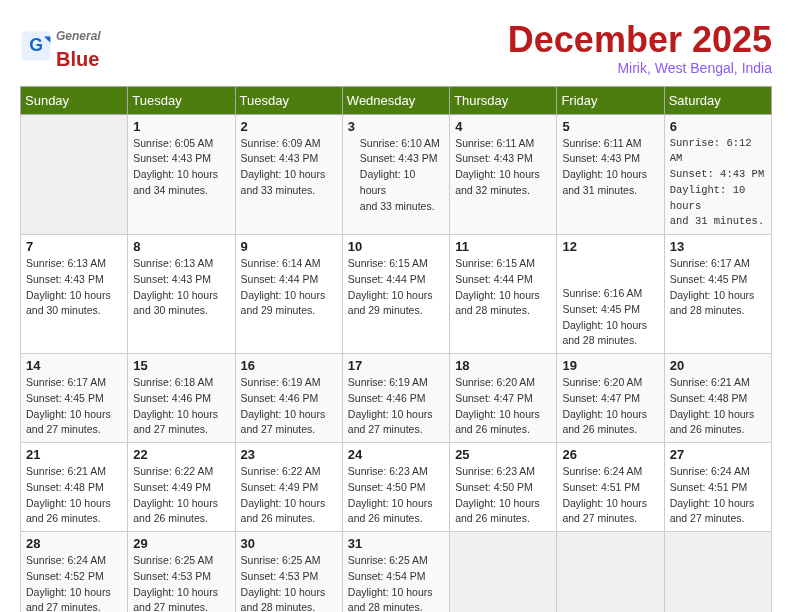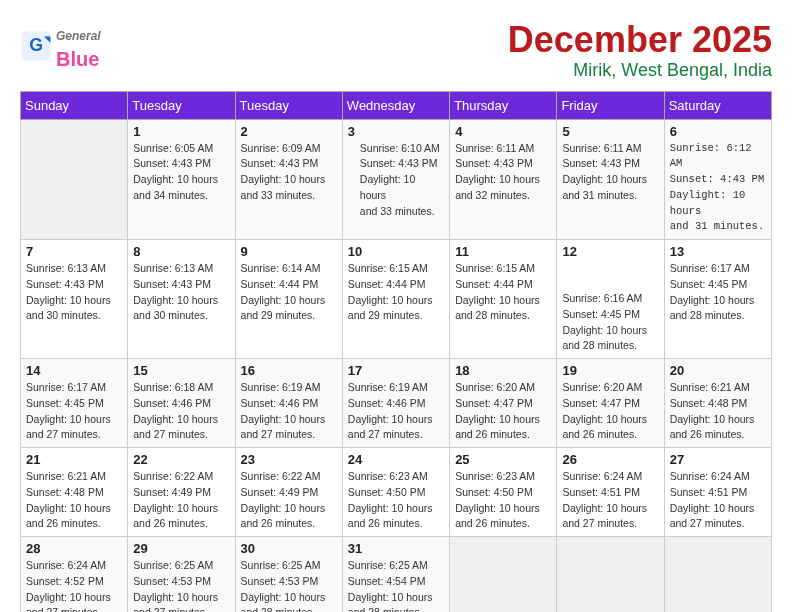--- a/index.html
+++ b/index.html
@@ -17,47 +17,47 @@
       margin-bottom: 10px;
     }
     .logo {
       display: flex;
       align-items: center;
       font-size: 22px;
       font-weight: bold;
       color: #1a1a1a;
     }
     .logo-general { color: #737373; font-size: 12px; font-style: italic; }
-    .logo-blue { color: #ec4899; font-size: 20px; margin-top: 24px; }
+    .logo-blue { color: #b91c1c; font-size: 20px; margin-top: 24px; }
     .logo-icon {
       width: 32px;
       height: 32px;
       margin-right: 4px;
     }
     .title-block {
       text-align: right;
     }
     .title-block h1 {
       font-size: 36px;
       font-weight: bold;
       color: #b91c1c;
       line-height: 1.1;
     }
     .title-block h2 {
-      font-size: 18px;
+      font-size: 14px;
       font-weight: normal;
-      color: #15803d;
+      color: #8b5cf6;
     }
     .calendar {
       width: 100%;
       border-collapse: collapse;
       font-size: 11px;
     }
     .calendar thead tr th {
-      background-color: #6d28d9;
+      background-color: #4d7c0f;
       color: #fff;
       padding: 6px 4px;
       text-align: left;
       font-size: 13px;
       font-weight: normal;
       border: 1px solid #aaa;
     }
     .calendar tbody tr td {
       border: 1px solid #ccc;
       padding: 4px 5px;

